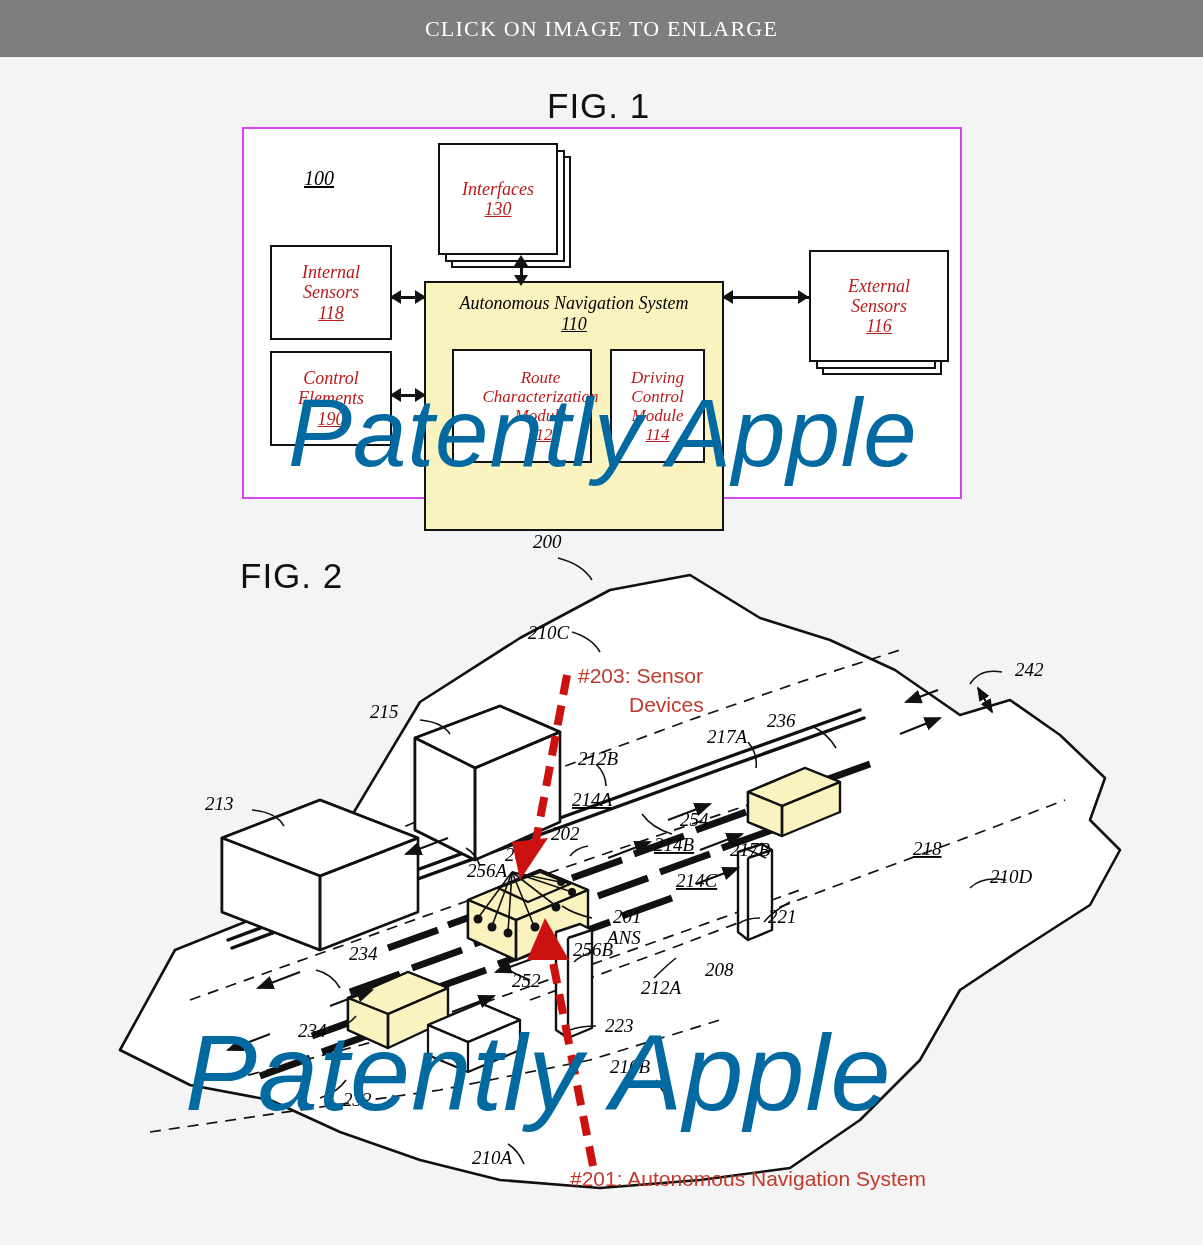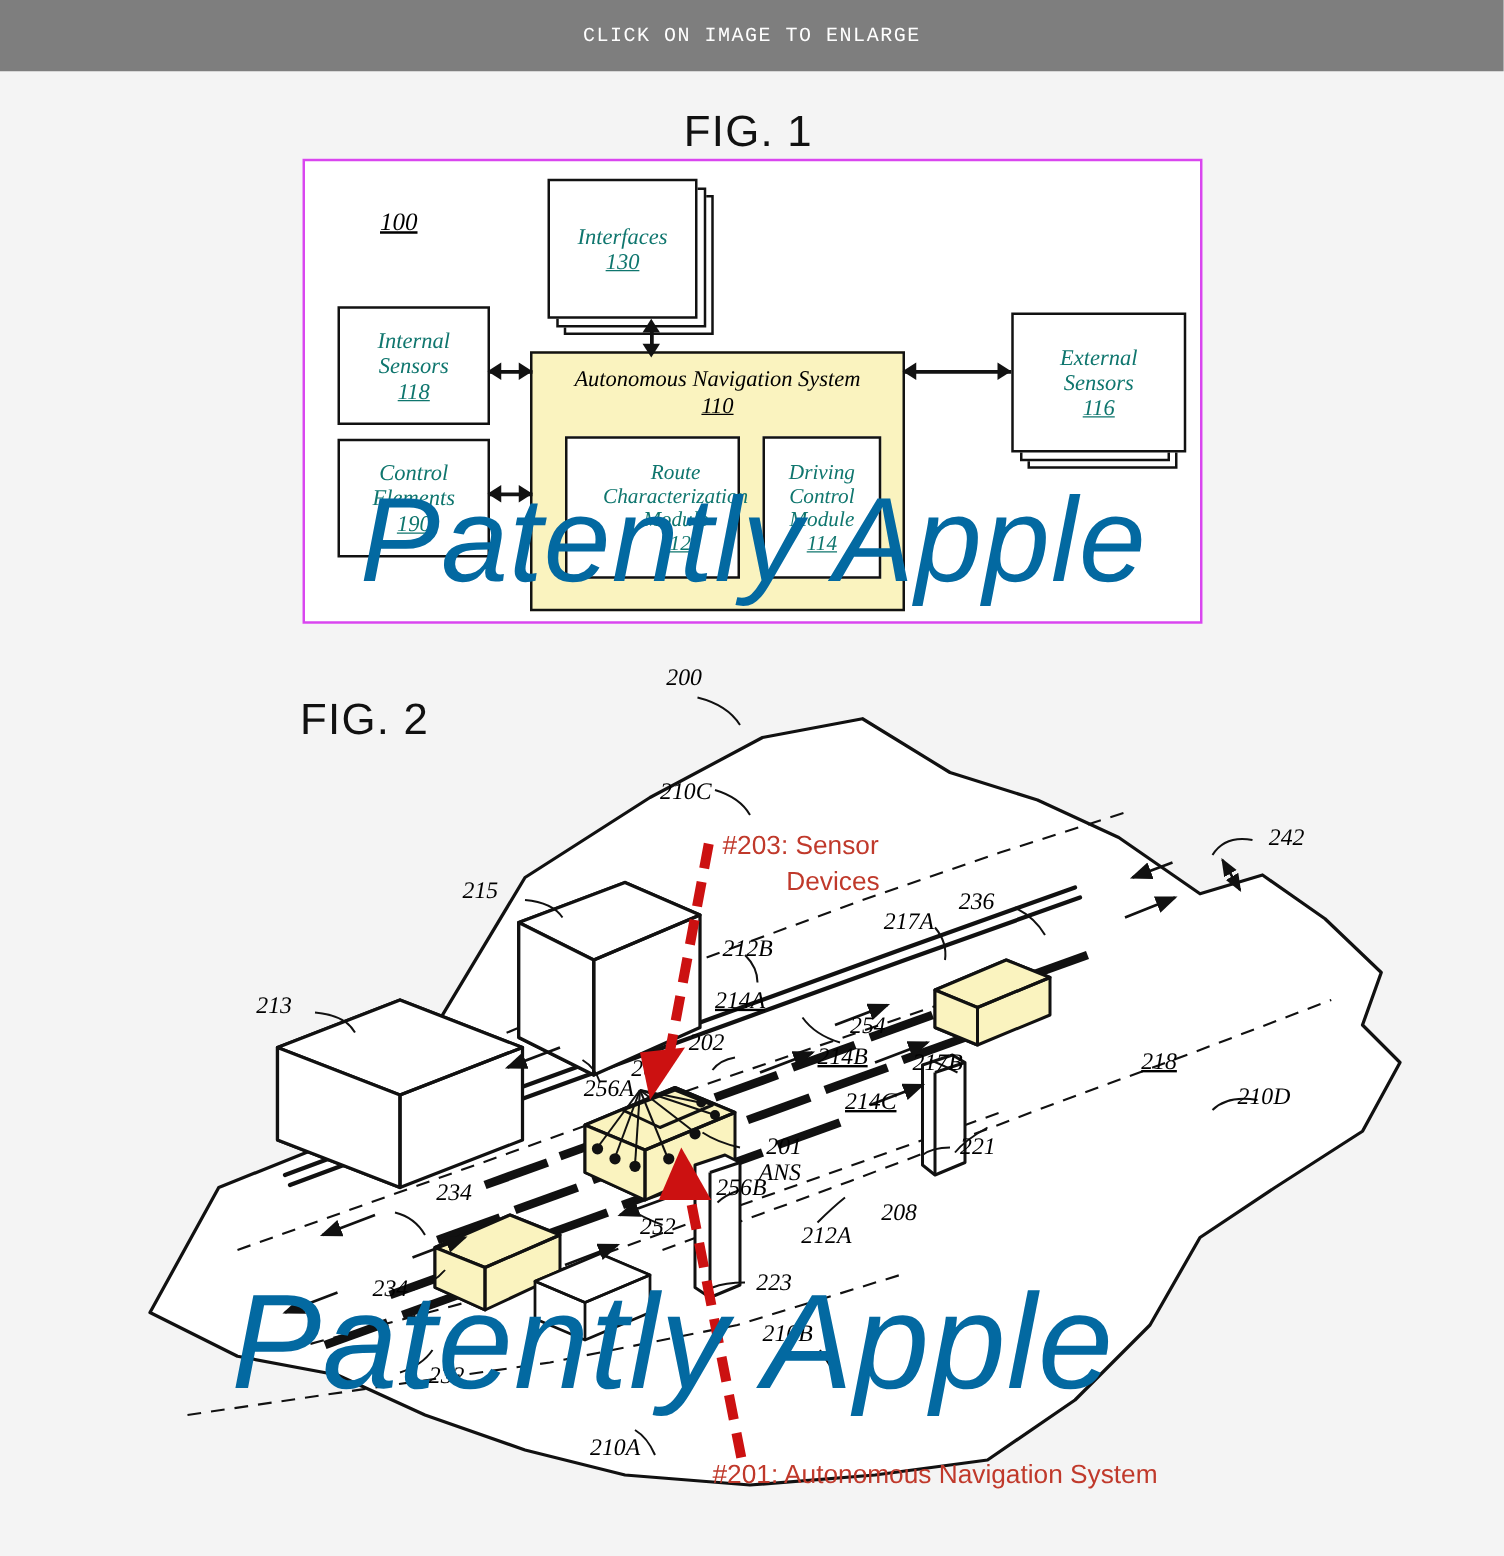--- a/index.html
+++ b/index.html
@@ -21,23 +21,23 @@
     left: 0; top: 0;
     width: 1203px;
     height: 57px;
     background: #7e7e7e;
     display: flex;
     align-items: center;
     justify-content: center;
   }
   #banner-text {
     color: #ffffff;
-    font-size: 16px;
+    font-size: 22px;
     letter-spacing: 1.2px;
-    font-family: Liberation Mono, monospace;
+    font-family: Liberation Serif, serif;
     font-weight: 400;
   }
 
   
   .fig-title {
     position: absolute;
     font-size: 35px;
     color: #111;
     font-family: "Liberation Sans", sans-serif;
     font-weight: 300;
@@ -76,21 +76,21 @@
     border: 2.5px solid #121212;
     box-sizing: border-box;
     display: flex;
     flex-direction: column;
     align-items: center;
     justify-content: center;
     font-family: "Liberation Serif", serif;
     font-style: italic;
     font-size: 18px;
     line-height: 1.12;
-    color: #0f766e;
+    color: #b91c1c;
     z-index: 12;
   }
   .f1-stack {
     position: absolute;
     background: #ffffff;
     border: 2.5px solid #121212;
     box-sizing: border-box;
     z-index: 10;
   }
   .refnum {
@@ -104,21 +104,21 @@
     font-family: "Liberation Serif", serif;
     font-style: italic;
     font-size: 20px;
     text-decoration: underline;
     color: #000;
     z-index: 12;
   }
   #f1-ans {
     position: absolute;
     left: 180px; top: 152px;
-    width: 300px; height: 208px;
+    width: 300px; height: 250px;
     background: #faf3bf;
     border: 2.5px solid #121212;
     box-sizing: border-box;
     z-index: 11;
   }
   #f1-ans-title {
     position: absolute;
     left: 0; top: 10px;
     width: 100%;
     text-align: center;

